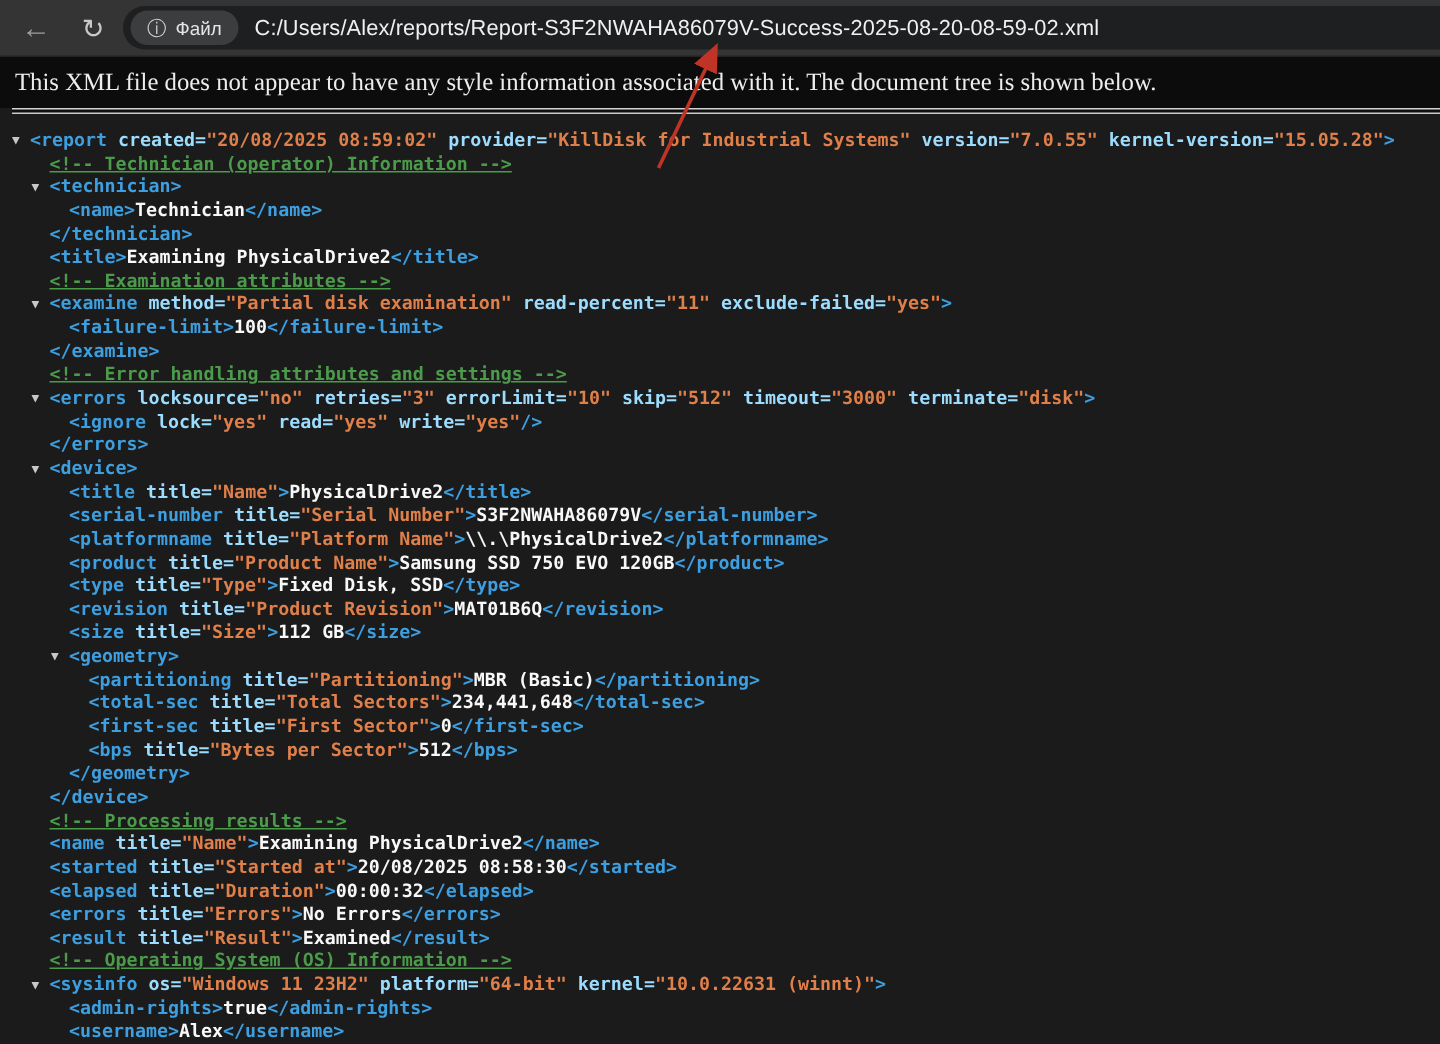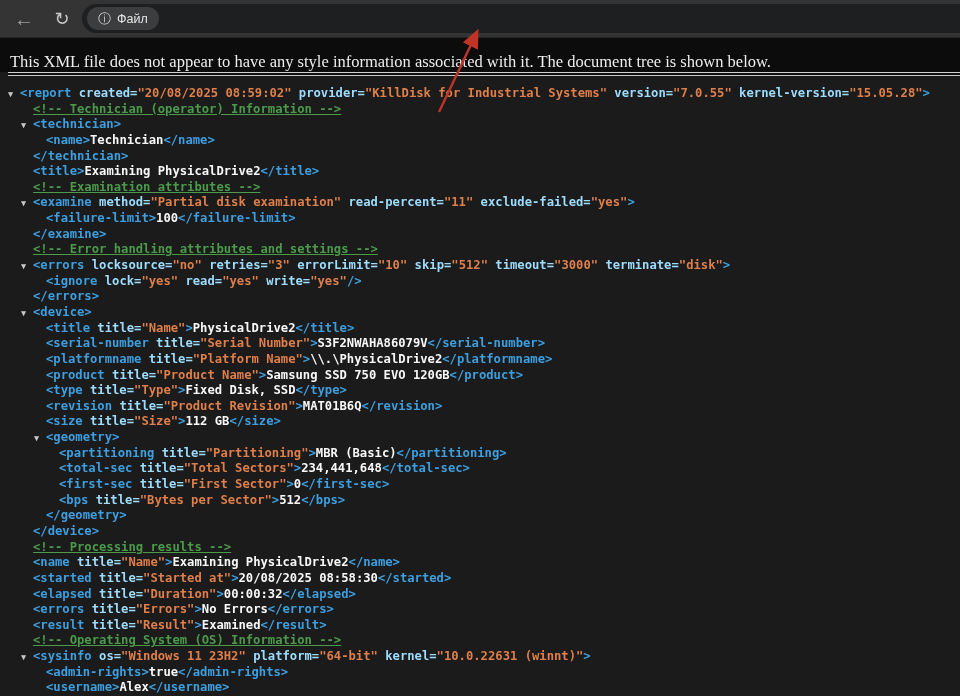--- a/index.html
+++ b/index.html
@@ -27,21 +27,21 @@
     display:flex;align-items:center;padding:0 11px;gap:6px;font-size:12.5px;
   }
   .info-icon{font-size:13px;color:#cfcfcf;font-family:"DejaVu Sans",sans-serif;}
   .url-text{
     margin-left:11px;color:#f0f0f0;font-size:14.5px;letter-spacing:0.1px;
     white-space:nowrap;overflow:hidden;
   }
   
   .notice-bar{
     position:absolute;left:0;top:38px;width:960px;height:34px;background:#0c0c0c;
-    display:flex;align-items:flex-end;padding-left:10px;box-sizing:border-box;
+    display:flex;align-items:center;padding-left:10px;box-sizing:border-box;
   }
   .notice-text{
     color:#ededed;font-family:"Liberation Serif",serif;font-size:16.5px;white-space:nowrap;
   }
   .separator{
     position:absolute;left:8px;right:0;top:72px;height:2px;
     border-top:1px solid #d2d2d2;border-bottom:1px solid #cycyc;
     border-bottom:1px solid #c9c9c9;background:#101010;
   }
   
@@ -68,20 +68,21 @@
 <body>
 
 <div class="browser-bar">
   <div class="nav-icon back-icon">←</div>
   <div class="nav-icon reload-icon">↻</div>
   <div class="omnibox">
     <div class="scheme-chip">
       <span class="info-icon">ⓘ</span>
       <span>Файл</span>
     </div>
+    <span class="url-text">C:/Users/Alex/reports/Report-S3F2NWAHA86079V-Success-2025-08-20-08-59-02.xml</span>
   </div>
 </div>
 
 <div class="notice-bar">
   <span class="notice-text">This XML file does not appear to have any style information associated with it. The document tree is shown below.</span>
 </div>
 <div class="separator"></div>
 
 <div class="xml-tree" id="xmlTree"><div class="xline" style="padding-left: 20px;"><span class="arrow" style="left: 8px;">▼</span><span class="tok-tag">&lt;report</span><span class="tok-attr"> created=</span><span class="tok-val">"20/08/2025 08:59:02"</span><span class="tok-attr"> provider=</span><span class="tok-val">"KillDisk for Industrial Systems"</span><span class="tok-attr"> version=</span><span class="tok-val">"7.0.55"</span><span class="tok-attr"> kernel-version=</span><span class="tok-val">"15.05.28"</span><span class="tok-tag">&gt;</span></div><div class="xline" style="padding-left: 33px;"><span class="tok-com">&lt;!-- Technician (operator) Information --&gt;</span></div><div class="xline" style="padding-left: 33px;"><span class="arrow" style="left: 21px;">▼</span><span class="tok-tag">&lt;technician&gt;</span></div><div class="xline" style="padding-left: 46px;"><span class="tok-tag">&lt;name&gt;</span><span class="tok-txt">Technician</span><span class="tok-tag">&lt;/name&gt;</span></div><div class="xline" style="padding-left: 33px;"><span class="tok-tag">&lt;/technician&gt;</span></div><div class="xline" style="padding-left: 33px;"><span class="tok-tag">&lt;title&gt;</span><span class="tok-txt">Examining PhysicalDrive2</span><span class="tok-tag">&lt;/title&gt;</span></div><div class="xline" style="padding-left: 33px;"><span class="tok-com">&lt;!-- Examination attributes --&gt;</span></div><div class="xline" style="padding-left: 33px;"><span class="arrow" style="left: 21px;">▼</span><span class="tok-tag">&lt;examine</span><span class="tok-attr"> method=</span><span class="tok-val">"Partial disk examination"</span><span class="tok-attr"> read-percent=</span><span class="tok-val">"11"</span><span class="tok-attr"> exclude-failed=</span><span class="tok-val">"yes"</span><span class="tok-tag">&gt;</span></div><div class="xline" style="padding-left: 46px;"><span class="tok-tag">&lt;failure-limit&gt;</span><span class="tok-txt">100</span><span class="tok-tag">&lt;/failure-limit&gt;</span></div><div class="xline" style="padding-left: 33px;"><span class="tok-tag">&lt;/examine&gt;</span></div><div class="xline" style="padding-left: 33px;"><span class="tok-com">&lt;!-- Error handling attributes and settings --&gt;</span></div><div class="xline" style="padding-left: 33px;"><span class="arrow" style="left: 21px;">▼</span><span class="tok-tag">&lt;errors</span><span class="tok-attr"> locksource=</span><span class="tok-val">"no"</span><span class="tok-attr"> retries=</span><span class="tok-val">"3"</span><span class="tok-attr"> errorLimit=</span><span class="tok-val">"10"</span><span class="tok-attr"> skip=</span><span class="tok-val">"512"</span><span class="tok-attr"> timeout=</span><span class="tok-val">"3000"</span><span class="tok-attr"> terminate=</span><span class="tok-val">"disk"</span><span class="tok-tag">&gt;</span></div><div class="xline" style="padding-left: 46px;"><span class="tok-tag">&lt;ignore</span><span class="tok-attr"> lock=</span><span class="tok-val">"yes"</span><span class="tok-attr"> read=</span><span class="tok-val">"yes"</span><span class="tok-attr"> write=</span><span class="tok-val">"yes"</span><span class="tok-tag">/&gt;</span></div><div class="xline" style="padding-left: 33px;"><span class="tok-tag">&lt;/errors&gt;</span></div><div class="xline" style="padding-left: 33px;"><span class="arrow" style="left: 21px;">▼</span><span class="tok-tag">&lt;device&gt;</span></div><div class="xline" style="padding-left: 46px;"><span class="tok-tag">&lt;title</span><span class="tok-attr"> title=</span><span class="tok-val">"Name"</span><span class="tok-tag">&gt;</span><span class="tok-txt">PhysicalDrive2</span><span class="tok-tag">&lt;/title&gt;</span></div><div class="xline" style="padding-left: 46px;"><span class="tok-tag">&lt;serial-number</span><span class="tok-attr"> title=</span><span class="tok-val">"Serial Number"</span><span class="tok-tag">&gt;</span><span class="tok-txt">S3F2NWAHA86079V</span><span class="tok-tag">&lt;/serial-number&gt;</span></div><div class="xline" style="padding-left: 46px;"><span class="tok-tag">&lt;platformname</span><span class="tok-attr"> title=</span><span class="tok-val">"Platform Name"</span><span class="tok-tag">&gt;</span><span class="tok-txt">\\.\PhysicalDrive2</span><span class="tok-tag">&lt;/platformname&gt;</span></div><div class="xline" style="padding-left: 46px;"><span class="tok-tag">&lt;product</span><span class="tok-attr"> title=</span><span class="tok-val">"Product Name"</span><span class="tok-tag">&gt;</span><span class="tok-txt">Samsung SSD 750 EVO 120GB</span><span class="tok-tag">&lt;/product&gt;</span></div><div class="xline" style="padding-left: 46px;"><span class="tok-tag">&lt;type</span><span class="tok-attr"> title=</span><span class="tok-val">"Type"</span><span class="tok-tag">&gt;</span><span class="tok-txt">Fixed Disk, SSD</span><span class="tok-tag">&lt;/type&gt;</span></div><div class="xline" style="padding-left: 46px;"><span class="tok-tag">&lt;revision</span><span class="tok-attr"> title=</span><span class="tok-val">"Product Revision"</span><span class="tok-tag">&gt;</span><span class="tok-txt">MAT01B6Q</span><span class="tok-tag">&lt;/revision&gt;</span></div><div class="xline" style="padding-left: 46px;"><span class="tok-tag">&lt;size</span><span class="tok-attr"> title=</span><span class="tok-val">"Size"</span><span class="tok-tag">&gt;</span><span class="tok-txt">112 GB</span><span class="tok-tag">&lt;/size&gt;</span></div><div class="xline" style="padding-left: 46px;"><span class="arrow" style="left: 34px;">▼</span><span class="tok-tag">&lt;geometry&gt;</span></div><div class="xline" style="padding-left: 59px;"><span class="tok-tag">&lt;partitioning</span><span class="tok-attr"> title=</span><span class="tok-val">"Partitioning"</span><span class="tok-tag">&gt;</span><span class="tok-txt">MBR (Basic)</span><span class="tok-tag">&lt;/partitioning&gt;</span></div><div class="xline" style="padding-left: 59px;"><span class="tok-tag">&lt;total-sec</span><span class="tok-attr"> title=</span><span class="tok-val">"Total Sectors"</span><span class="tok-tag">&gt;</span><span class="tok-txt">234,441,648</span><span class="tok-tag">&lt;/total-sec&gt;</span></div><div class="xline" style="padding-left: 59px;"><span class="tok-tag">&lt;first-sec</span><span class="tok-attr"> title=</span><span class="tok-val">"First Sector"</span><span class="tok-tag">&gt;</span><span class="tok-txt">0</span><span class="tok-tag">&lt;/first-sec&gt;</span></div><div class="xline" style="padding-left: 59px;"><span class="tok-tag">&lt;bps</span><span class="tok-attr"> title=</span><span class="tok-val">"Bytes per Sector"</span><span class="tok-tag">&gt;</span><span class="tok-txt">512</span><span class="tok-tag">&lt;/bps&gt;</span></div><div class="xline" style="padding-left: 46px;"><span class="tok-tag">&lt;/geometry&gt;</span></div><div class="xline" style="padding-left: 33px;"><span class="tok-tag">&lt;/device&gt;</span></div><div class="xline" style="padding-left: 33px;"><span class="tok-com">&lt;!-- Processing results --&gt;</span></div><div class="xline" style="padding-left: 33px;"><span class="tok-tag">&lt;name</span><span class="tok-attr"> title=</span><span class="tok-val">"Name"</span><span class="tok-tag">&gt;</span><span class="tok-txt">Examining PhysicalDrive2</span><span class="tok-tag">&lt;/name&gt;</span></div><div class="xline" style="padding-left: 33px;"><span class="tok-tag">&lt;started</span><span class="tok-attr"> title=</span><span class="tok-val">"Started at"</span><span class="tok-tag">&gt;</span><span class="tok-txt">20/08/2025 08:58:30</span><span class="tok-tag">&lt;/started&gt;</span></div><div class="xline" style="padding-left: 33px;"><span class="tok-tag">&lt;elapsed</span><span class="tok-attr"> title=</span><span class="tok-val">"Duration"</span><span class="tok-tag">&gt;</span><span class="tok-txt">00:00:32</span><span class="tok-tag">&lt;/elapsed&gt;</span></div><div class="xline" style="padding-left: 33px;"><span class="tok-tag">&lt;errors</span><span class="tok-attr"> title=</span><span class="tok-val">"Errors"</span><span class="tok-tag">&gt;</span><span class="tok-txt">No Errors</span><span class="tok-tag">&lt;/errors&gt;</span></div><div class="xline" style="padding-left: 33px;"><span class="tok-tag">&lt;result</span><span class="tok-attr"> title=</span><span class="tok-val">"Result"</span><span class="tok-tag">&gt;</span><span class="tok-txt">Examined</span><span class="tok-tag">&lt;/result&gt;</span></div><div class="xline" style="padding-left: 33px;"><span class="tok-com">&lt;!-- Operating System (OS) Information --&gt;</span></div><div class="xline" style="padding-left: 33px;"><span class="arrow" style="left: 21px;">▼</span><span class="tok-tag">&lt;sysinfo</span><span class="tok-attr"> os=</span><span class="tok-val">"Windows 11 23H2"</span><span class="tok-attr"> platform=</span><span class="tok-val">"64-bit"</span><span class="tok-attr"> kernel=</span><span class="tok-val">"10.0.22631 (winnt)"</span><span class="tok-tag">&gt;</span></div><div class="xline" style="padding-left: 46px;"><span class="tok-tag">&lt;admin-rights&gt;</span><span class="tok-txt">true</span><span class="tok-tag">&lt;/admin-rights&gt;</span></div><div class="xline" style="padding-left: 46px;"><span class="tok-tag">&lt;username&gt;</span><span class="tok-txt">Alex</span><span class="tok-tag">&lt;/username&gt;</span></div></div>
 

